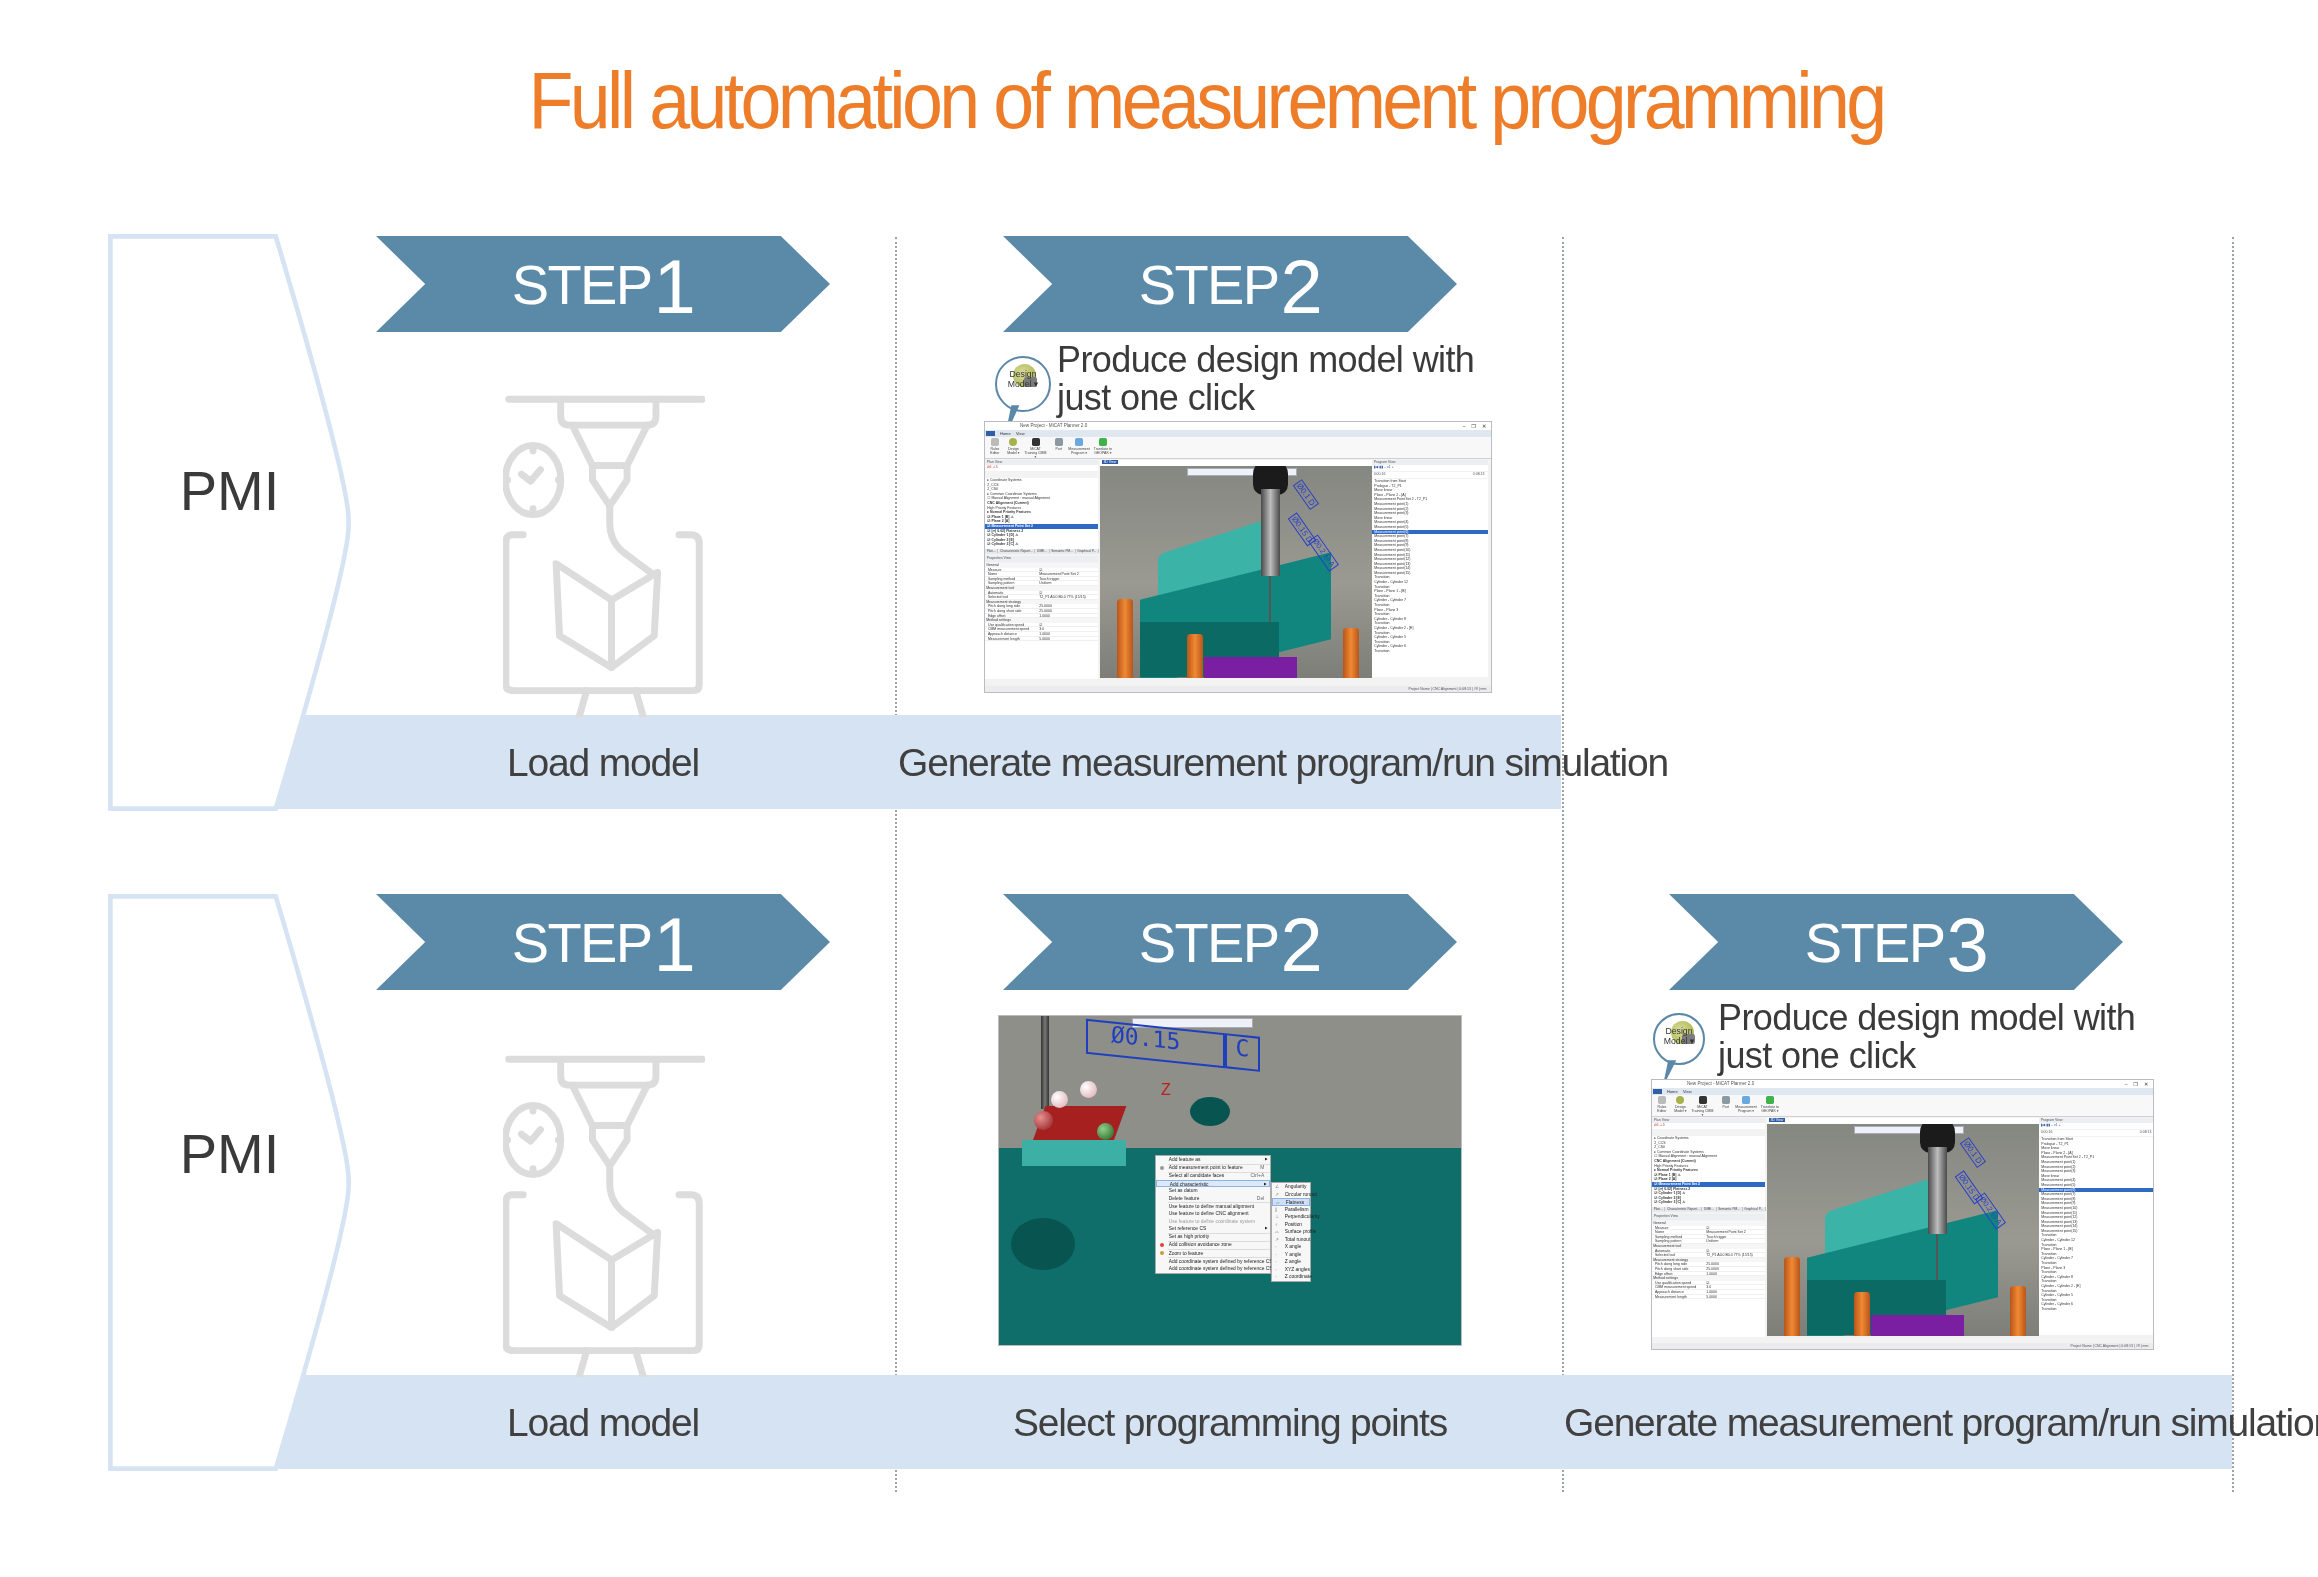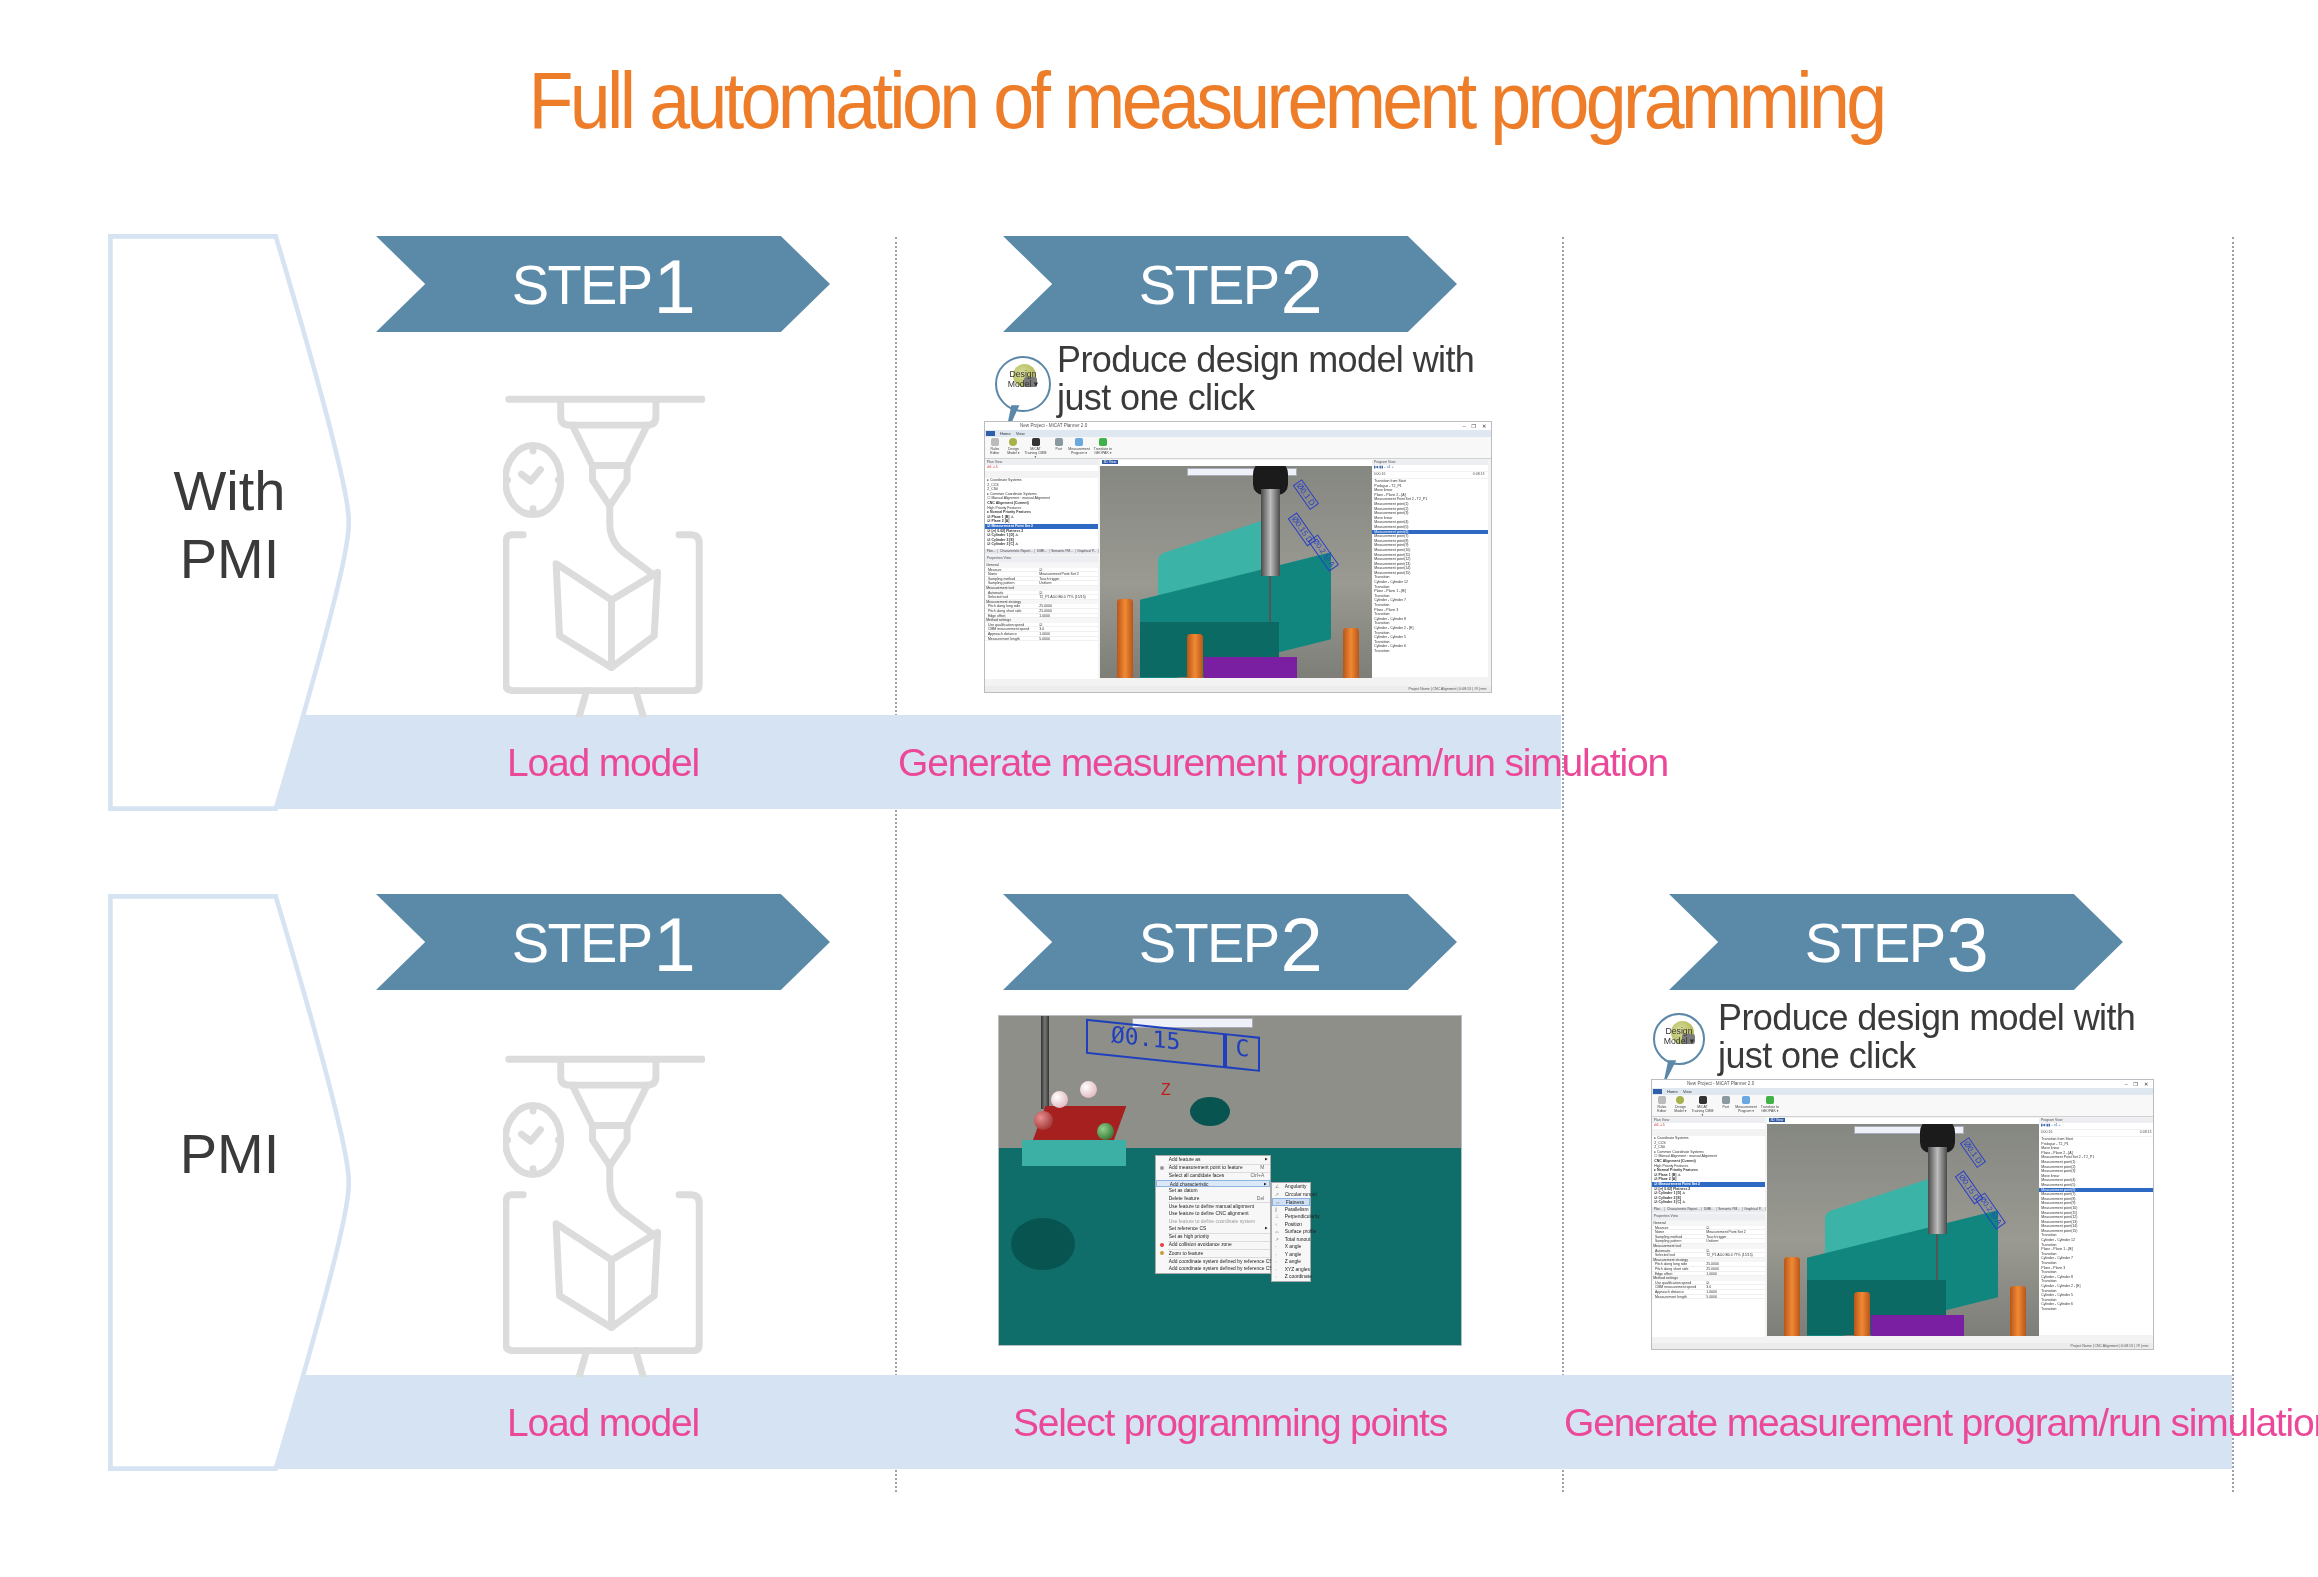--- a/index.html
+++ b/index.html
@@ -19,21 +19,21 @@
   .row-label { position: absolute; }
   .row-label svg { position: absolute; left: 0; top: 0; }
   .row-label .txt {
     position: absolute; left: 0; width: 243px; text-align: center;
     font-size: 56px; line-height: 68px; color: #3a3a3a;
   }
 
   
   .band { position: absolute; background: #d6e3f2; }
   .band-label {
-    position: absolute; text-align: center; font-size: 39px; color: #ec4899;
+    position: absolute; text-align: center; font-size: 39px; color: #404040;
     letter-spacing: -1.2px; white-space: nowrap;
   }
 
   
   .chev { position: absolute; }
   .chev svg { position: absolute; left: 0; top: 0; }
   .chev .chev-text {
     position: absolute; left: 0; top: 0; width: 100%; height: 100%;
     display: flex; align-items: center; justify-content: center;
     color: #fff; letter-spacing: -1.7px;
@@ -116,21 +116,20 @@
 <div class="vdots" style="left:1562px; top:237px; height:1255px;"></div>
 <div class="vdots" style="left:2232px; top:237px; height:1255px;"></div>
 
 <div class="band" style="left:208px; top:715px; width:1353px; height:94px;"></div>
 
 <div class="row-label" style="left:108px; top:234px; width:243px; height:577px;">
   <svg width="243" height="577" viewBox="0 0 420 998">
     <path d="M4,4 L290,4 Q420,440 416,499 Q420,560 290,994 L4,994 Z" fill="#ffffff" stroke="#d6e3f2" stroke-width="8"></path>
   </svg>
   <div class="txt" style="top:223px;">
-    <div>With</div>
     <div>PMI</div>
   </div>
 </div>
 
 <div class="chev" style="left:376px; top:236px; width:454px; height:96px;">
   <svg width="454" height="96" viewBox="0 0 785 166">
       <polygon points="0,0 700,0 785,83 700,166 0,166 85,83" fill="#5b8aa8"></polygon>
     </svg>
   <div class="chev-text">
     <span class="word">STEP</span>

